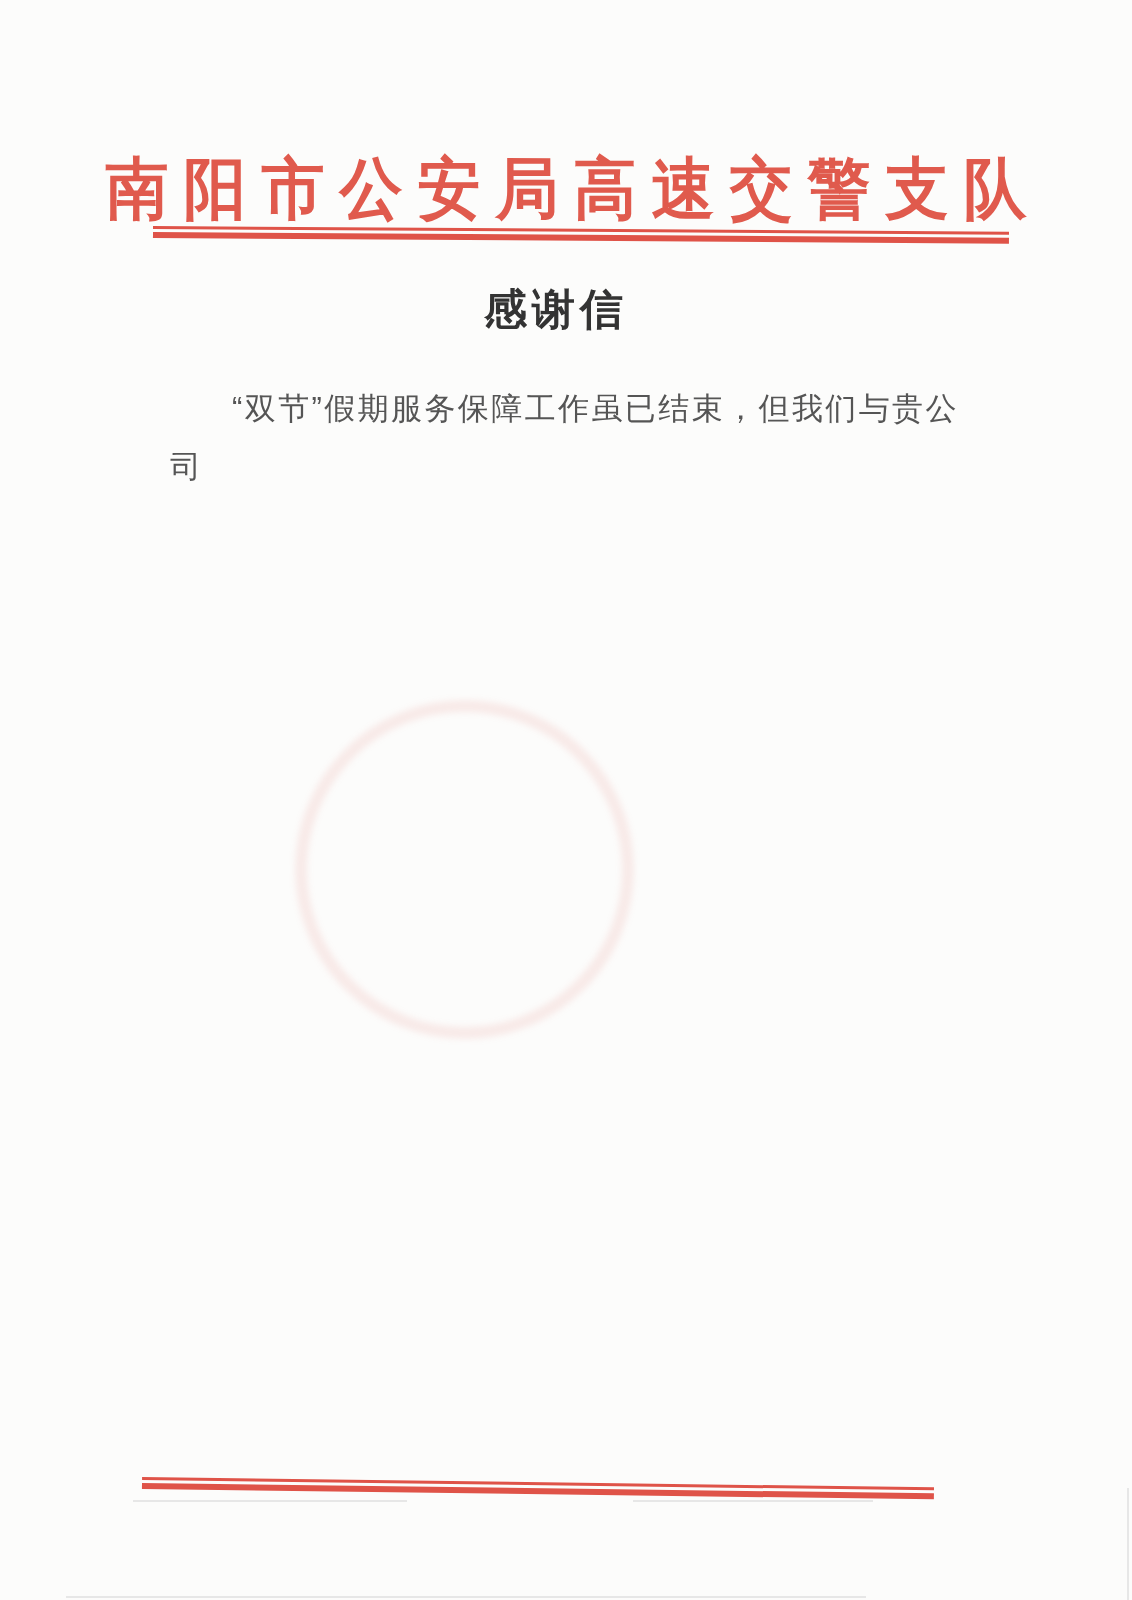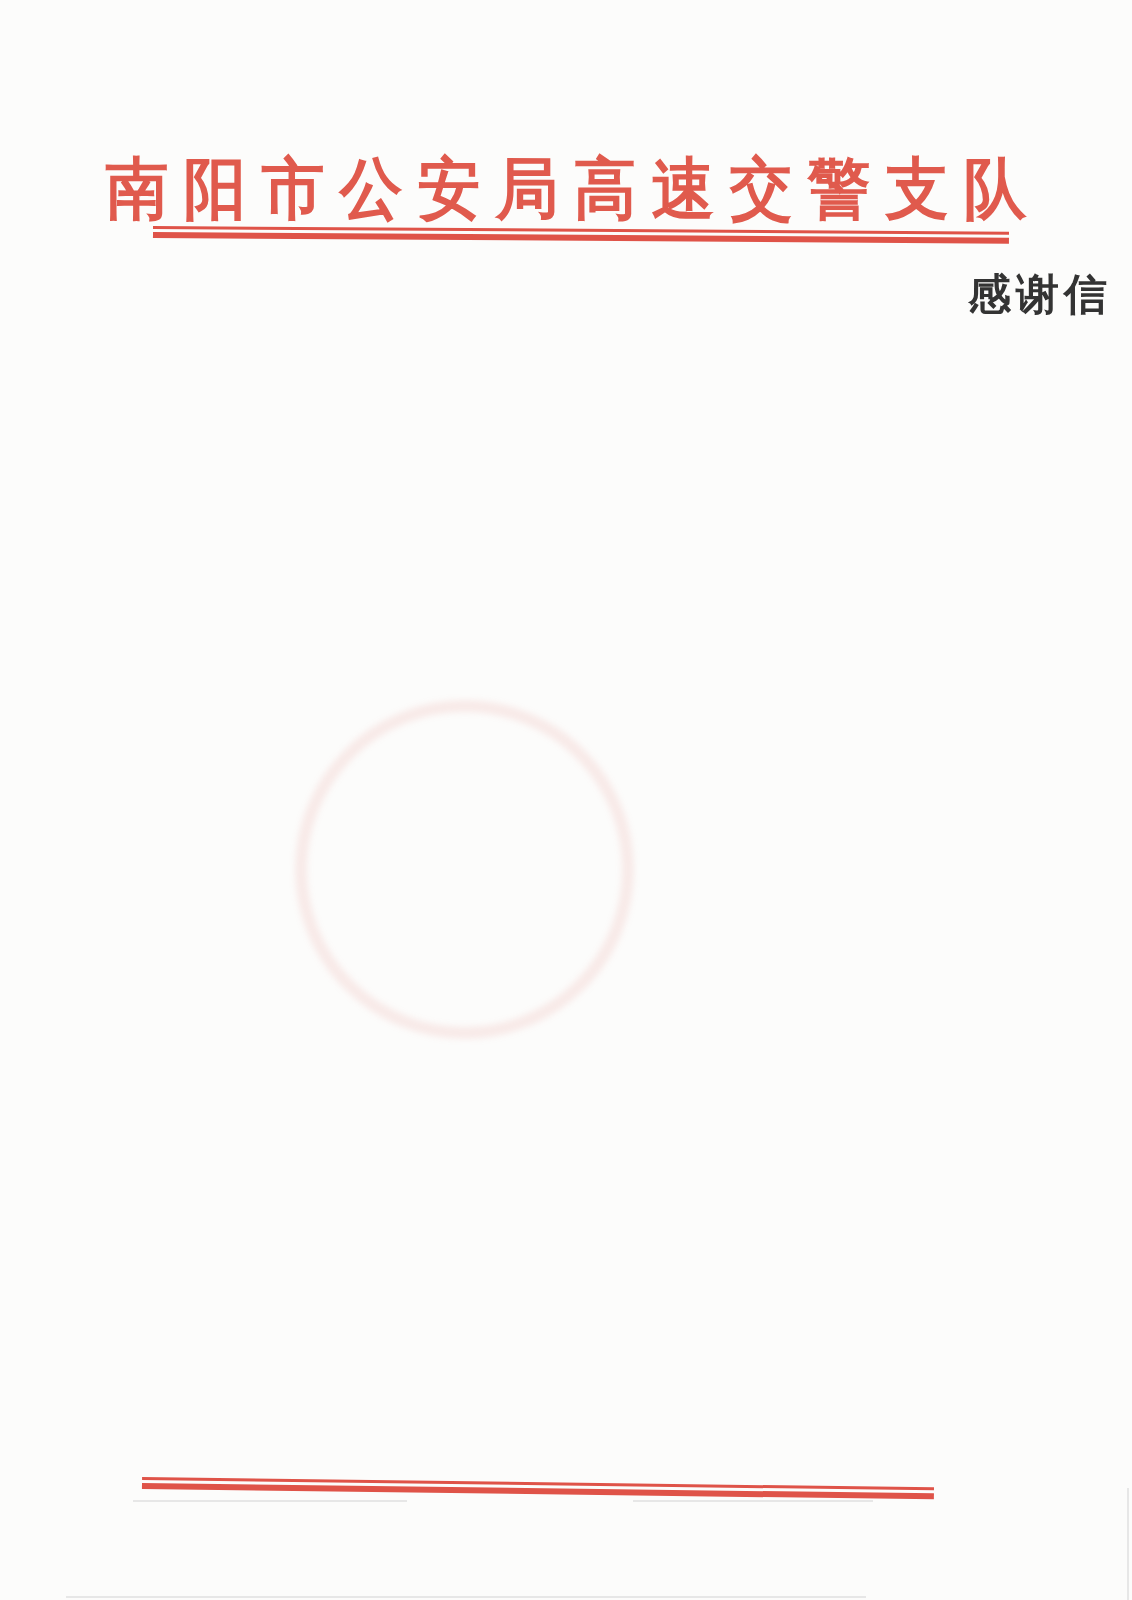--- a/index.html
+++ b/index.html
@@ -44,25 +44,25 @@
     transform: rotate(0.38deg); transform-origin: left center;
   }
   .rule-bottom {
     top: 1477px; left: 142px; width: 792px;
     transform: rotate(0.75deg); transform-origin: left center;
   }
 
   
   .doc-title {
     position: absolute;
-    top: 266px;
+    top: 281px;
     left: 0;
     width: 1112px;
     margin: 0;
-    text-align: right;
+    text-align: center;
     font-size: 43px;
     font-weight: bold;
     letter-spacing: 5px;
     color: var(--title-black, #333333);
   }
 
   
   .body-text {
     position: absolute;
     top: 380px;
@@ -108,20 +108,21 @@
     <div class="rule-thin"></div>
     <div class="rule-gap"></div>
     <div class="rule-thick"></div>
   </div>
 
   <h1 class="doc-title">感谢信</h1>
 
   <div class="stamp-ghost"></div>
 
   <div class="body-text">
+    <p class="para">“双节”假期服务保障工作虽已结束，但我们与贵公司</p>
   </div>
 
   <div class="rule rule-bottom">
     <div class="rule-thin"></div>
     <div class="rule-gap"></div>
     <div class="rule-thick"></div>
   </div>
 
   <div class="scan-edge edge-right"></div>
   <div class="scan-edge edge-mid-1"></div>

